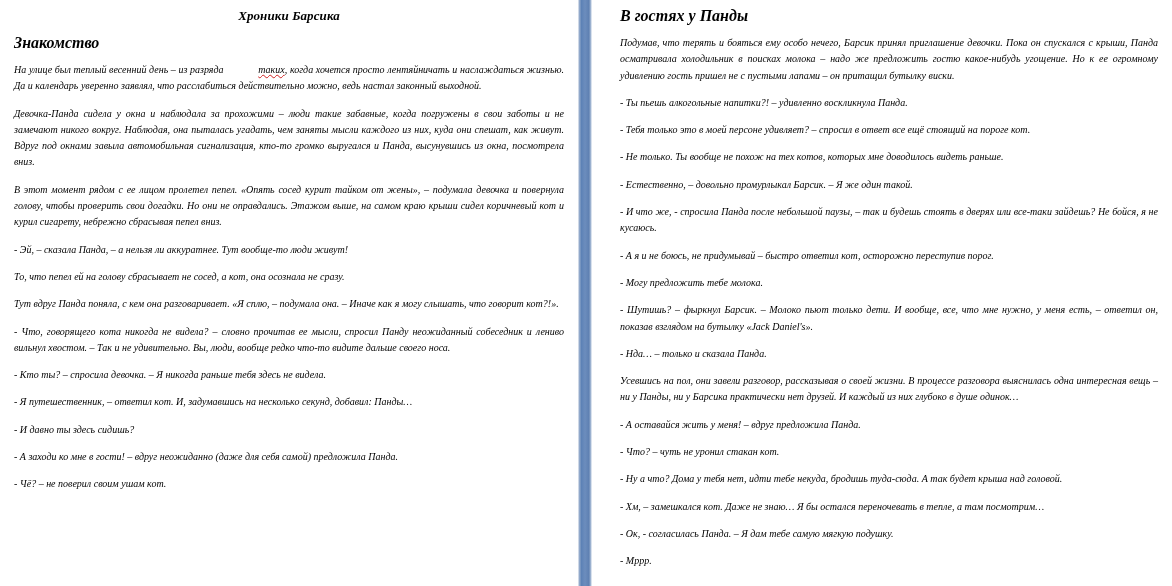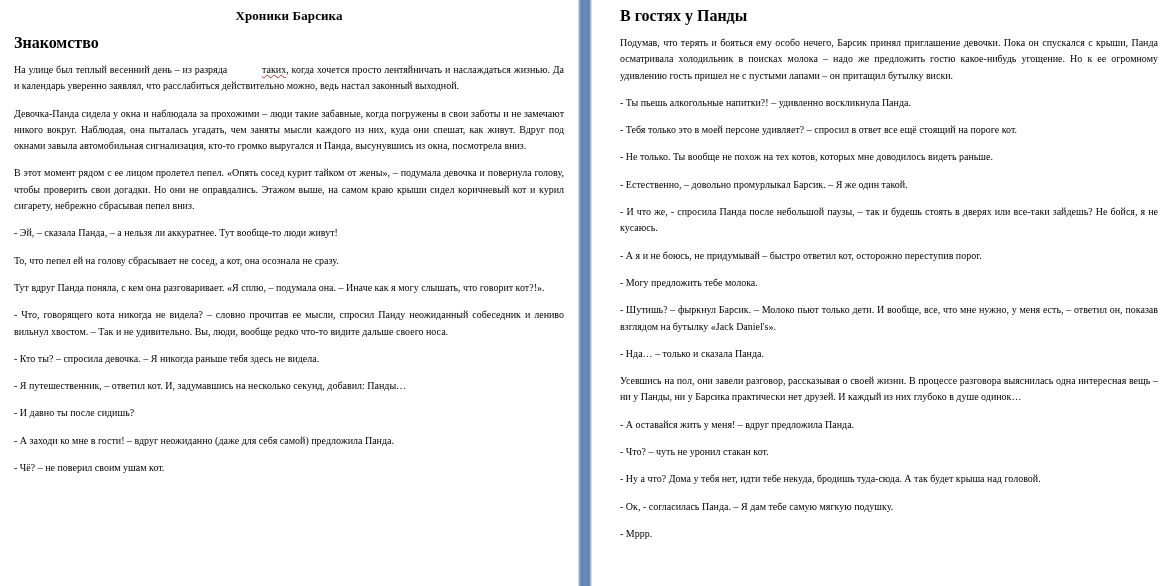--- a/index.html
+++ b/index.html
@@ -16,20 +16,21 @@
     color: #000000;
   }
 
   .page {
     position: relative;
     width: 1172px;
     height: 586px;
     display: flex;
     align-items: flex-end;
     background: #ffffff;
+    font-style: italic;
   }
 
   
   .column {
     box-sizing: border-box;
     height: 586px;
     overflow: hidden;
   }
   .column-left {
     width: 578px;
@@ -114,21 +115,21 @@
     <div>
       <p class="para">На улице был теплый весенний день – из разряда <span class="squiggle">таких</span>, когда хочется просто лентяйничать и наслаждаться жизнью. Да и календарь уверенно заявлял, что расслабиться действительно можно, ведь настал законный выходной.</p>
       <p class="para">Девочка-Панда сидела у окна и наблюдала за прохожими – люди такие забавные, когда погружены в свои заботы и не замечают никого вокруг. Наблюдая, она пыталась угадать, чем заняты мысли каждого из них, куда они спешат, как живут. Вдруг под окнами завыла автомобильная сигнализация, кто-то громко выругался и Панда, высунувшись из окна, посмотрела вниз.</p>
       <p class="para">В этот момент рядом с ее лицом пролетел пепел. «Опять сосед курит тайком от жены», – подумала девочка и повернула голову, чтобы проверить свои догадки. Но они не оправдались. Этажом выше, на самом краю крыши сидел коричневый кот и курил сигарету, небрежно сбрасывая пепел вниз.</p>
       <p class="para nojust">- Эй, – сказала Панда, – а нельзя ли аккуратнее. Тут вообще-то люди живут!</p>
       <p class="para nojust">То, что пепел ей на голову сбрасывает не сосед, а кот, она осознала не сразу.</p>
       <p class="para">Тут вдруг Панда поняла, с кем она разговаривает. «Я сплю, – подумала она. – Иначе как я могу слышать, что говорит кот?!».</p>
       <p class="para">- Что, говорящего кота никогда не видела? – словно прочитав ее мысли, спросил Панду неожиданный собеседник и лениво вильнул хвостом. – Так и не удивительно. Вы, люди, вообще редко что-то видите дальше своего носа.</p>
       <p class="para nojust">- Кто ты? – спросила девочка. – Я никогда раньше тебя здесь не видела.</p>
       <p class="para nojust">- Я путешественник, – ответил кот. И, задумавшись на несколько секунд, добавил: Панды…</p>
-      <p class="para nojust">- И давно ты после сидишь?</p>
+      <p class="para nojust">- И давно ты здесь сидишь?</p>
       <p class="para nojust">- А заходи ко мне в гости! – вдруг неожиданно (даже для себя самой) предложила Панда.</p>
       <p class="para nojust">- Чё? – не поверил своим ушам кот.</p>
     </div>
   </div>
 
   <div class="divider"></div>
 
   <div class="column column-right">
 
     <div class="section-heading">В гостях у Панды</div>
@@ -141,19 +142,20 @@
       <p class="para nojust">- Естественно,  – довольно промурлыкал Барсик. – Я же один такой.</p>
       <p class="para">- И что же, - спросила Панда после небольшой паузы, – так и будешь стоять в дверях или все-таки зайдешь? Не бойся, я не кусаюсь.</p>
       <p class="para nojust">- А я и не боюсь, не придумывай – быстро ответил кот, осторожно переступив порог.</p>
       <p class="para nojust">- Могу предложить тебе молока.</p>
       <p class="para">- Шутишь? – фыркнул Барсик. – Молоко пьют только дети. И вообще, все, что мне нужно, у меня есть, – ответил он, показав взглядом на бутылку «Jack Daniel's».</p>
       <p class="para nojust">- Нда… – только и сказала Панда.</p>
       <p class="para">Усевшись на пол, они завели разговор, рассказывая о своей жизни. В процессе разговора выяснилась одна интересная вещь – ни у Панды, ни у Барсика практически нет друзей. И каждый из них глубоко в душе одинок…</p>
       <p class="para nojust">- А оставайся жить у меня! – вдруг предложила  Панда.</p>
       <p class="para nojust">- Что? – чуть не уронил стакан кот.</p>
       <p class="para nojust">- Ну а что? Дома у тебя нет, идти тебе некуда, бродишь туда-сюда.  А так будет крыша над головой.</p>
+      <p class="para nojust">- Хм, – замешкался кот. Даже не знаю… Я бы остался переночевать в тепле, а там посмотрим…</p>
       <p class="para nojust">- Ок, - согласилась Панда. – Я дам тебе самую мягкую подушку.</p>
       <p class="para nojust">- Мррр.</p>
 
     </div>
   </div>
 
 </div>
 
 </body></html>

